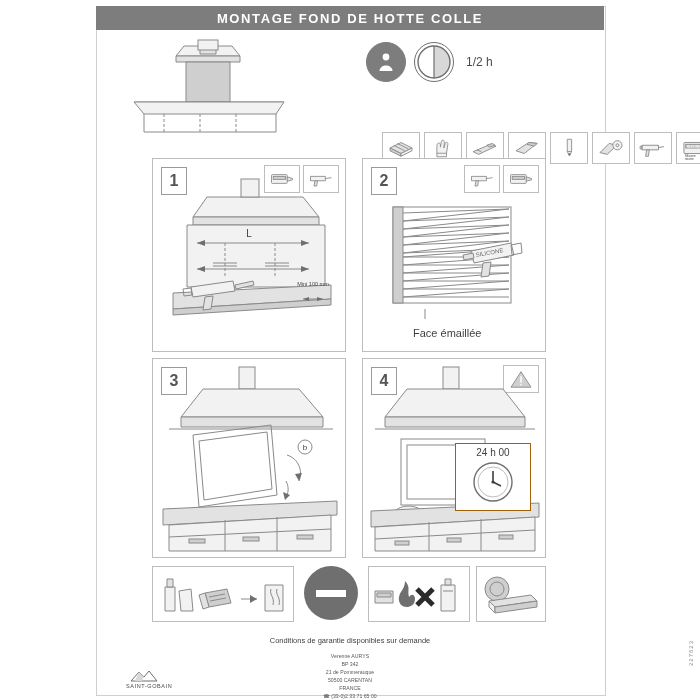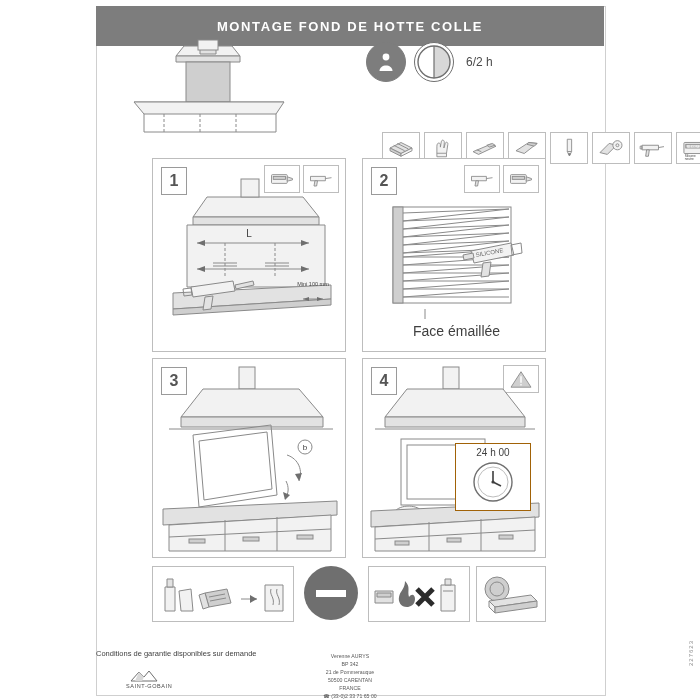--- a/index.html
+++ b/index.html
@@ -1,19 +1,19 @@
 <!DOCTYPE html>
 <html><head>
 <meta charset="utf-8">
 <style>
   html,body{margin:0;padding:0;background:#ffffff;}
   body{width:700px;height:700px;font-family:"Liberation Sans",sans-serif;color:#4a4a4a;overflow:hidden;}
   .page{position:relative;width:700px;height:700px;}
   .sheet{position:absolute;left:96px;top:6px;width:508px;height:688px;border:1px solid #cfcfcf;background:#fff;}
-  .titlebar{position:absolute;left:96px;top:6px;width:508px;height:40px;background:#7d7d7d;color:#fff;
+  .titlebar{position:absolute;left:96px;top:6px;width:508px;height:24px;background:#7d7d7d;color:#fff;
     display:flex;align-items:center;justify-content:center;letter-spacing:1.6px;font-size:13px;font-weight:bold;}
   .sidecode{position:absolute;right:6px;bottom:34px;font-size:6px;color:#8a8a8a;
     writing-mode:vertical-rl;transform:rotate(180deg);letter-spacing:1px;}
 
   
   .hdr{position:absolute;left:104px;top:36px;width:492px;height:100px;}
   .hoodart{position:absolute;left:20px;top:4px;width:170px;height:94px;}
   .persons{position:absolute;left:262px;top:6px;display:flex;align-items:center;gap:8px;}
   .circ{width:38px;height:38px;border-radius:50%;border:1.4px solid #6f6f6f;display:flex;align-items:center;justify-content:center;background:#fff;}
   .circ.filled{background:#7d7d7d;border-color:#7d7d7d;}
@@ -26,38 +26,38 @@
   .panel{position:absolute;border:1px solid #bdbdbd;background:#fff;}
   .p1{left:152px;top:158px;width:192px;height:192px;}
   .p2{left:362px;top:158px;width:182px;height:192px;}
   .p3{left:152px;top:358px;width:192px;height:198px;}
   .p4{left:362px;top:358px;width:182px;height:198px;}
   .stepnum{position:absolute;left:8px;top:8px;width:24px;height:26px;border:1px solid #9a9a9a;
     display:flex;align-items:center;justify-content:center;font-size:16px;font-weight:bold;color:#555;background:#fff;}
   .minitools{position:absolute;top:6px;right:6px;display:flex;gap:3px;}
   .minitool{width:34px;height:26px;border:1px solid #bdbdbd;background:#fff;display:flex;align-items:center;justify-content:center;}
 
-  .cap{position:absolute;font-size:14px;color:#3f3f3f;}
+  .cap{position:absolute;font-size:11px;color:#3f3f3f;}
   .p2cap{left:50px;bottom:12px;}
   .minilbl{position:absolute;font-size:5.5px;color:#3f3f3f;text-align:center;line-height:1.1;}
 
   .clock{position:absolute;right:14px;top:84px;width:74px;height:66px;border:1px solid #a16207;background:#fff;}
   .clocktxt{position:absolute;left:0;top:3px;width:100%;text-align:center;font-size:10px;color:#3f3f3f;}
 
   
   .bottomband{position:absolute;left:152px;top:566px;width:392px;height:54px;}
   .bb{position:absolute;border:1px solid #bdbdbd;background:#fff;}
   .bb1{left:0;top:0;width:140px;height:54px;}
   .noentry{position:absolute;left:152px;top:0;width:54px;height:54px;border-radius:50%;background:#6f6f6f;
     display:flex;align-items:center;justify-content:center;}
   .noentry i{display:block;width:30px;height:7px;background:#fff;}
   .bb2{left:216px;top:0;width:100px;height:54px;}
   .bb4{left:324px;top:0;width:68px;height:54px;}
 
-  .warranty{position:absolute;left:96px;top:648px;width:508px;font-size:7.5px;color:#3f3f3f;line-height:1.5;}
+  .warranty{position:absolute;left:96px;top:635px;width:508px;text-align:center;font-size:7.5px;color:#3f3f3f;line-height:1.5;}
   .footer{position:absolute;left:96px;top:652px;width:508px;text-align:center;font-size:5.2px;color:#5a5a5a;line-height:1.55;}
   .brand{position:absolute;left:126px;top:670px;display:flex;flex-direction:column;align-items:center;}
   .brandname{font-size:5.5px;letter-spacing:0.6px;color:#4a4a4a;margin-top:1px;}
 
   svg{overflow:visible;}
   .ln{stroke:#8a8a8a;stroke-width:1;fill:none;}
   .lnd{stroke:#8a8a8a;stroke-width:1;fill:none;stroke-dasharray:3 2;}
   .fillL{fill:#f2f2f2;}
   .fillM{fill:#e2e2e2;}
   .fillD{fill:#cfcfcf;}
@@ -94,21 +94,21 @@
           <path d="M5.5 21 C5.5 13.5 18.5 13.5 18.5 21 Z" fill="#fff"></path>
         </svg>
       </div>
       <div class="circ">
         <svg viewBox="0 0 36 36" width="36" height="36">
           <path d="M18 2 A16 16 0 0 1 18 34 Z" fill="#d8d8d8"></path>
           <circle cx="18" cy="18" r="16" fill="none" stroke="#6f6f6f" stroke-width="1.4"></circle>
           <path d="M18 2 L18 34" stroke="#6f6f6f" stroke-width="1.2"></path>
         </svg>
       </div>
-      <div class="timetxt">6/2 h</div>
+      <div class="timetxt">1/2 h</div>
     </div>
 
     <div class="toolrow">
 
       <div class="tool">
         <svg viewBox="0 0 32 24" width="30" height="22">
           <path class="ln fillM" d="M4 12 L16 6 L28 12 L16 18 Z"></path>
           <path class="ln fillD" d="M4 12 L16 18 L16 21 L4 15 Z"></path>
           <path class="ln fillL" d="M28 12 L16 18 L16 21 L28 15 Z"></path>
           <path class="ln" d="M8 9 L20 15 M12 7 L24 13"></path>

